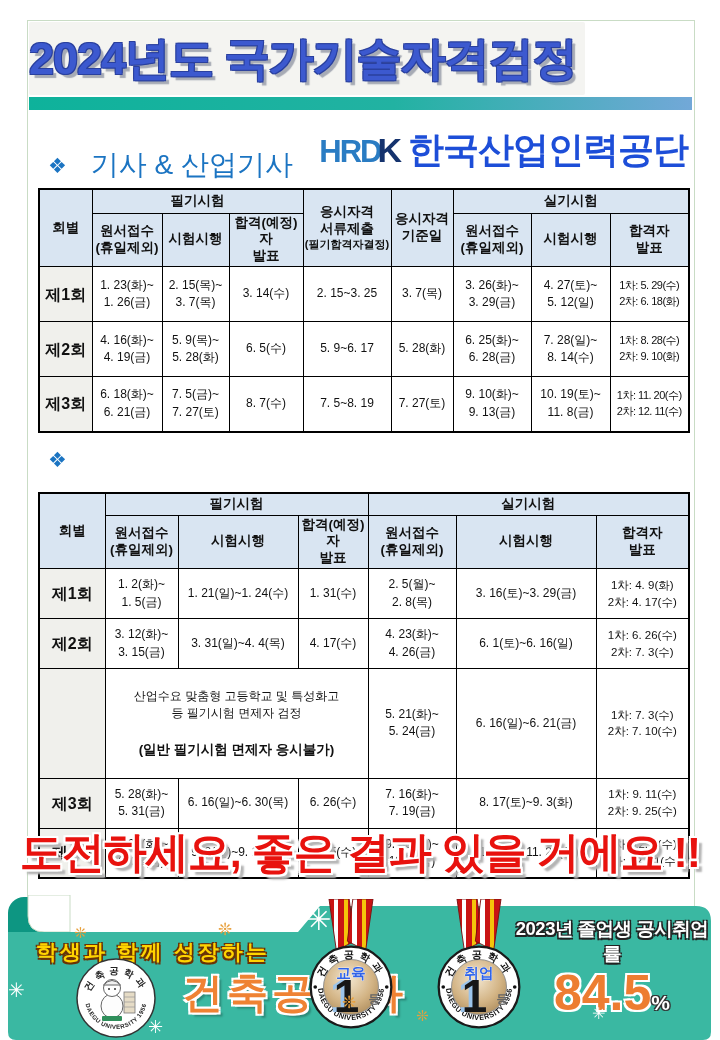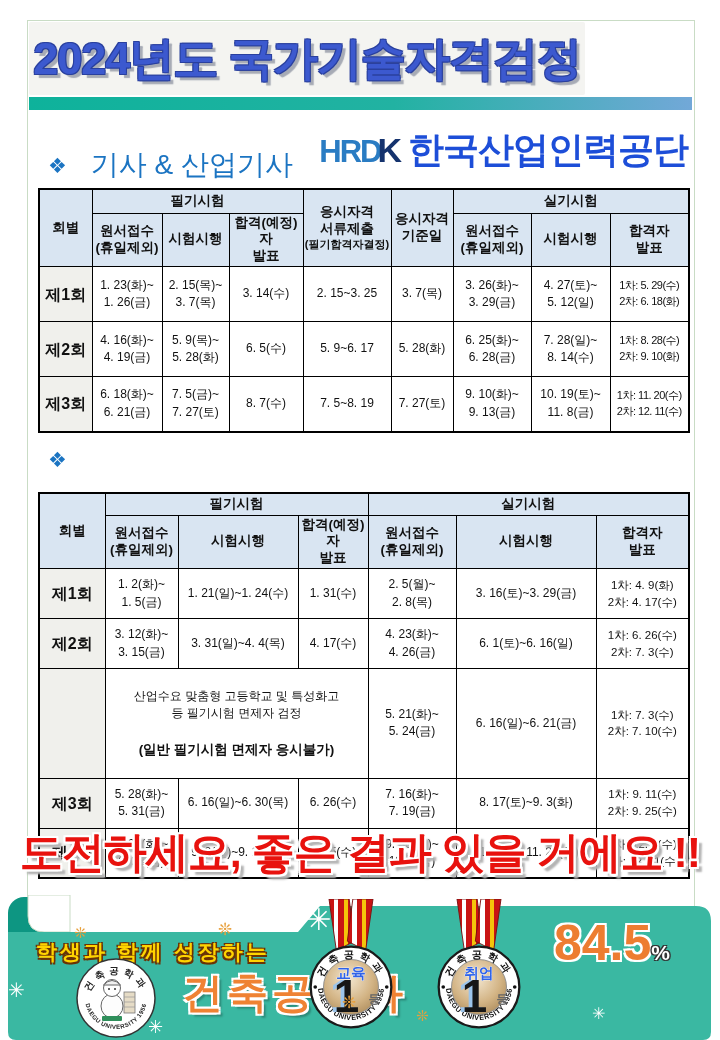--- a/index.html
+++ b/index.html
@@ -5,21 +5,21 @@
   html,body{margin:0;padding:0;background:#fff;}
   .poster{position:relative;width:720px;height:1040px;background:#fff;overflow:hidden;
           font-family:"Liberation Sans","DejaVu Sans",sans-serif;color:#111;}
 
   
   .frame{position:absolute;left:27px;top:20px;width:666px;height:912px;
          border:1px solid #c9dcc5;background:#fff;}
 
   
   .title-box{position:absolute;left:29px;top:22px;width:556px;height:73px;
-             background:#f4f4f1;border-radius:2px;display:flex;align-items:center;justify-content:center;}
+             background:#f4f4f1;border-radius:2px;display:flex;align-items:center;}
   .title-text{font-size:45px;font-weight:900;color:#3c59cf;letter-spacing:-1px;
               text-shadow:-1px -1px 0 #2a409e,1px -1px 0 #2a409e,-1px 1px 0 #2a409e,1px 1px 0 #2a409e,4px 4px 1px #a7abb5;}
   .divider{position:absolute;left:29px;top:97px;width:663px;height:13px;
            background:linear-gradient(90deg,#0eb29b 0%,#22b2a2 55%,#72a8d8 100%);}
 
   
   .hrdk{position:absolute;right:32px;top:126px;display:flex;align-items:center;gap:6px;}
   .hrdk-hrd{font-size:31px;font-weight:900;color:#2a7cc3;letter-spacing:-2px;}
   .hrdk-k{font-size:34px;font-weight:900;color:#15336e;margin-left:-3px;}
   .hrdk-org{font-size:36px;font-weight:700;color:#1d4ed8;letter-spacing:-1px;}
@@ -371,20 +371,21 @@
     <text font-size="8" font-weight="bold" fill="#111" letter-spacing="0.5"><textPath href="#m2b" startOffset="50%" text-anchor="middle">DAEGU UNIVERSITY 1956</textPath></text>
     <circle cx="21" cy="96" r="2" fill="#111"></circle>
       <circle cx="99" cy="96" r="2" fill="#111"></circle>
     <text x="60" y="86" text-anchor="middle" font-size="16" font-weight="900" fill="#2f62e8" stroke="#ffffff" stroke-width="0.6" paint-order="stroke">취업</text>
     <text x="51" y="123" text-anchor="middle" font-size="50" font-weight="900" fill="#9cc4ea">1</text>
     <text x="55" y="123" text-anchor="middle" font-size="50" font-weight="900" fill="#161616">1</text>
     <text x="79" y="113" font-size="13" font-weight="bold" fill="#666">등</text>
   </svg>
 
   <div class="stats">
+    <div class="stats-line1">2023년 졸업생 공시취업률</div>
     <div class="stats-rate">
       <span class="rate-num">84.5</span><span class="rate-unit">%</span>
     </div>
 
   </div>
 
   <span class="spark sp-w sp1"></span>
   <span class="spark sp-o sp2"></span>
   <span class="spark sp-o sp3"></span>
   <span class="spark sp-w sp4"></span>

